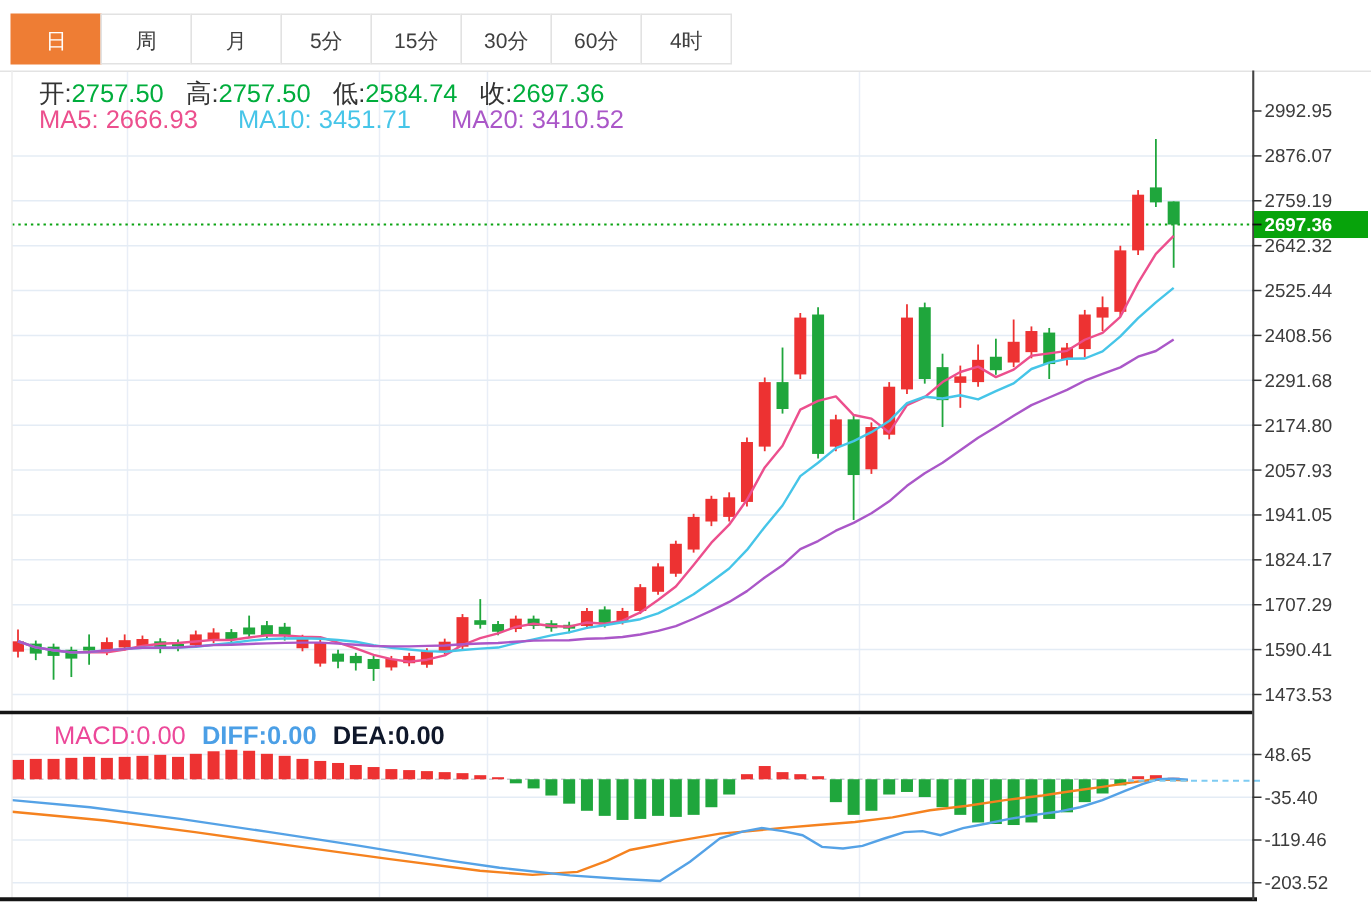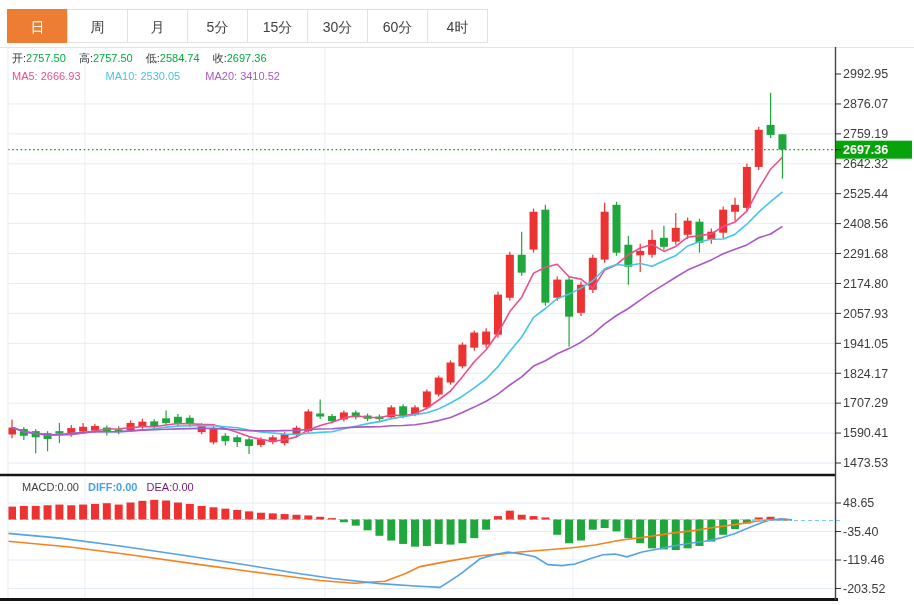--- a/index.html
+++ b/index.html
@@ -8,21 +8,21 @@
     font-family:"Liberation Sans","DejaVu Sans",sans-serif;
     -webkit-font-smoothing:antialiased;
   }
   .tabbar{position:absolute;left:8px;top:9px;display:flex;z-index:3;}
   .tab{
     width:61px;height:34px;line-height:34px;text-align:center;font-size:14px;
     color:#404040;background:#fff;border:1px solid #e2e2e2;margin-left:-1px;
     box-sizing:border-box;cursor:pointer;user-select:none;
   }
   .tab.active{color:#fff;border-color:transparent;}
-  .readout{position:absolute;z-index:2;white-space:nowrap;font-size:11px;}
+  .readout{position:absolute;z-index:2;white-space:nowrap;font-size:17px;margin-left:14px;}
   .ohlc-row{left:12px;top:51px;}
   .ma-row{left:12px;top:70px;}
   .macd-row{left:22px;top:481px;}
   .pair{display:inline-block;}
   .ohlc-row .pair{margin-right:10px;}
   .ma-row .pair{margin-right:22px;}
   .macd-row .pair{margin-right:6px;}
   .ohlc-row .lb{color:#333;}
   #chart-svg{position:absolute;left:0;top:0;z-index:1;}
 </style>
@@ -44,28 +44,28 @@
 
   <div class="readout ohlc-row">
     <span class="pair"><span class="lb">开:</span><span class="val" style="color: rgb(0, 173, 60);">2757.50</span></span>
     <span class="pair"><span class="lb">高:</span><span class="val" style="color: rgb(0, 173, 60);">2757.50</span></span>
     <span class="pair"><span class="lb">低:</span><span class="val" style="color: rgb(0, 173, 60);">2584.74</span></span>
     <span class="pair"><span class="lb">收:</span><span class="val" style="color: rgb(0, 173, 60);">2697.36</span></span>
   </div>
 
   <div class="readout ma-row">
     <span class="pair" style="color: rgb(236, 79, 141);"><span>MA5:</span> <span>2666.93</span></span>
-    <span class="pair" style="color: rgb(70, 197, 232);"><span>MA10:</span> <span>2530.05</span></span>
+    <span class="pair" style="color: rgb(70, 197, 232);"><span>MA10:</span> <span>3451.71</span></span>
     <span class="pair" style="color: rgb(170, 87, 200);"><span>MA20:</span> <span>3410.52</span></span>
   </div>
 
   <div class="readout macd-row">
-    <span class="pair" style="color: #404040;"><span>MACD:</span><span>0.00</span></span>
+    <span class="pair" style="color: #ec4899;"><span>MACD:</span><span>0.00</span></span>
     <span class="pair" style="color: rgb(75, 159, 230); font-weight: bold;"><span>DIFF:</span><span>0.00</span></span>
-    <span class="pair" style="color: #701a75;"><span>DEA:</span><span>0.00</span></span>
+    <span class="pair" style="color: #0f172a; font-weight: bold;"><span>DEA:</span><span>0.00</span></span>
   </div>
 
   <svg id="chart-svg" width="914" height="605">
       <line x1="85" y1="48" x2="85" y2="474" stroke="#e9eef7" stroke-width="1"></line>
       <line x1="85" y1="478" x2="85" y2="598" stroke="#e9eef7" stroke-width="1"></line>
       <line x1="253" y1="48" x2="253" y2="474" stroke="#e9eef7" stroke-width="1"></line>
       <line x1="253" y1="478" x2="253" y2="598" stroke="#e9eef7" stroke-width="1"></line>
       <line x1="325" y1="48" x2="325" y2="474" stroke="#e9eef7" stroke-width="1"></line>
       <line x1="325" y1="478" x2="325" y2="598" stroke="#e9eef7" stroke-width="1"></line>
       <line x1="573" y1="48" x2="573" y2="474" stroke="#e9eef7" stroke-width="1"></line>

